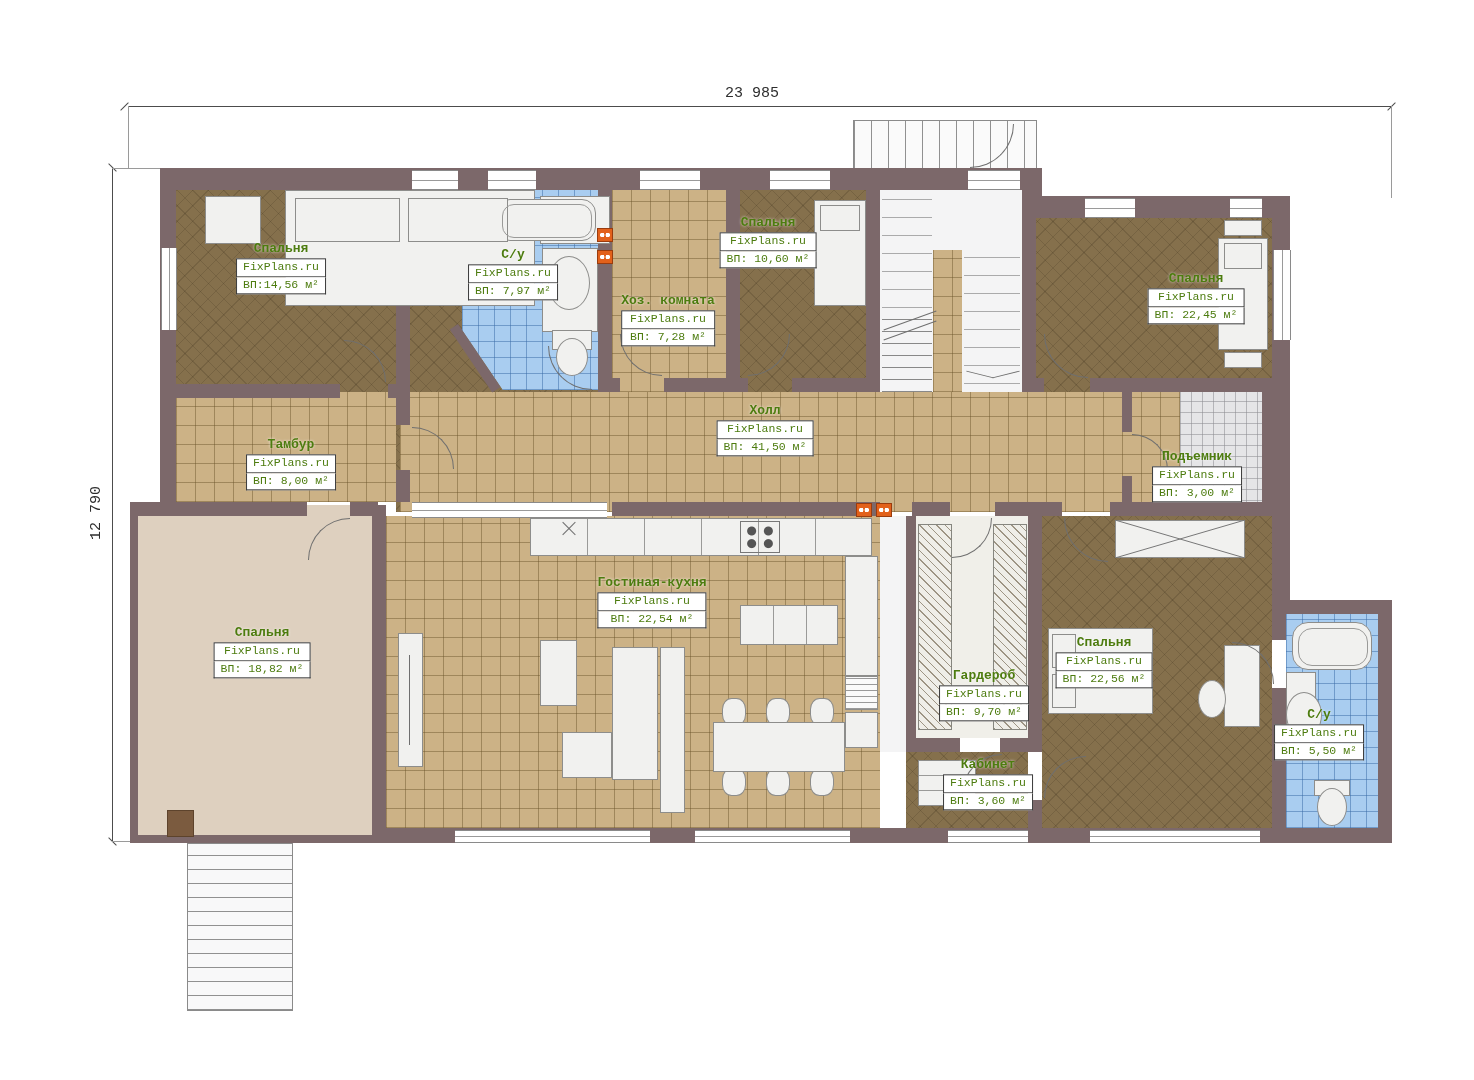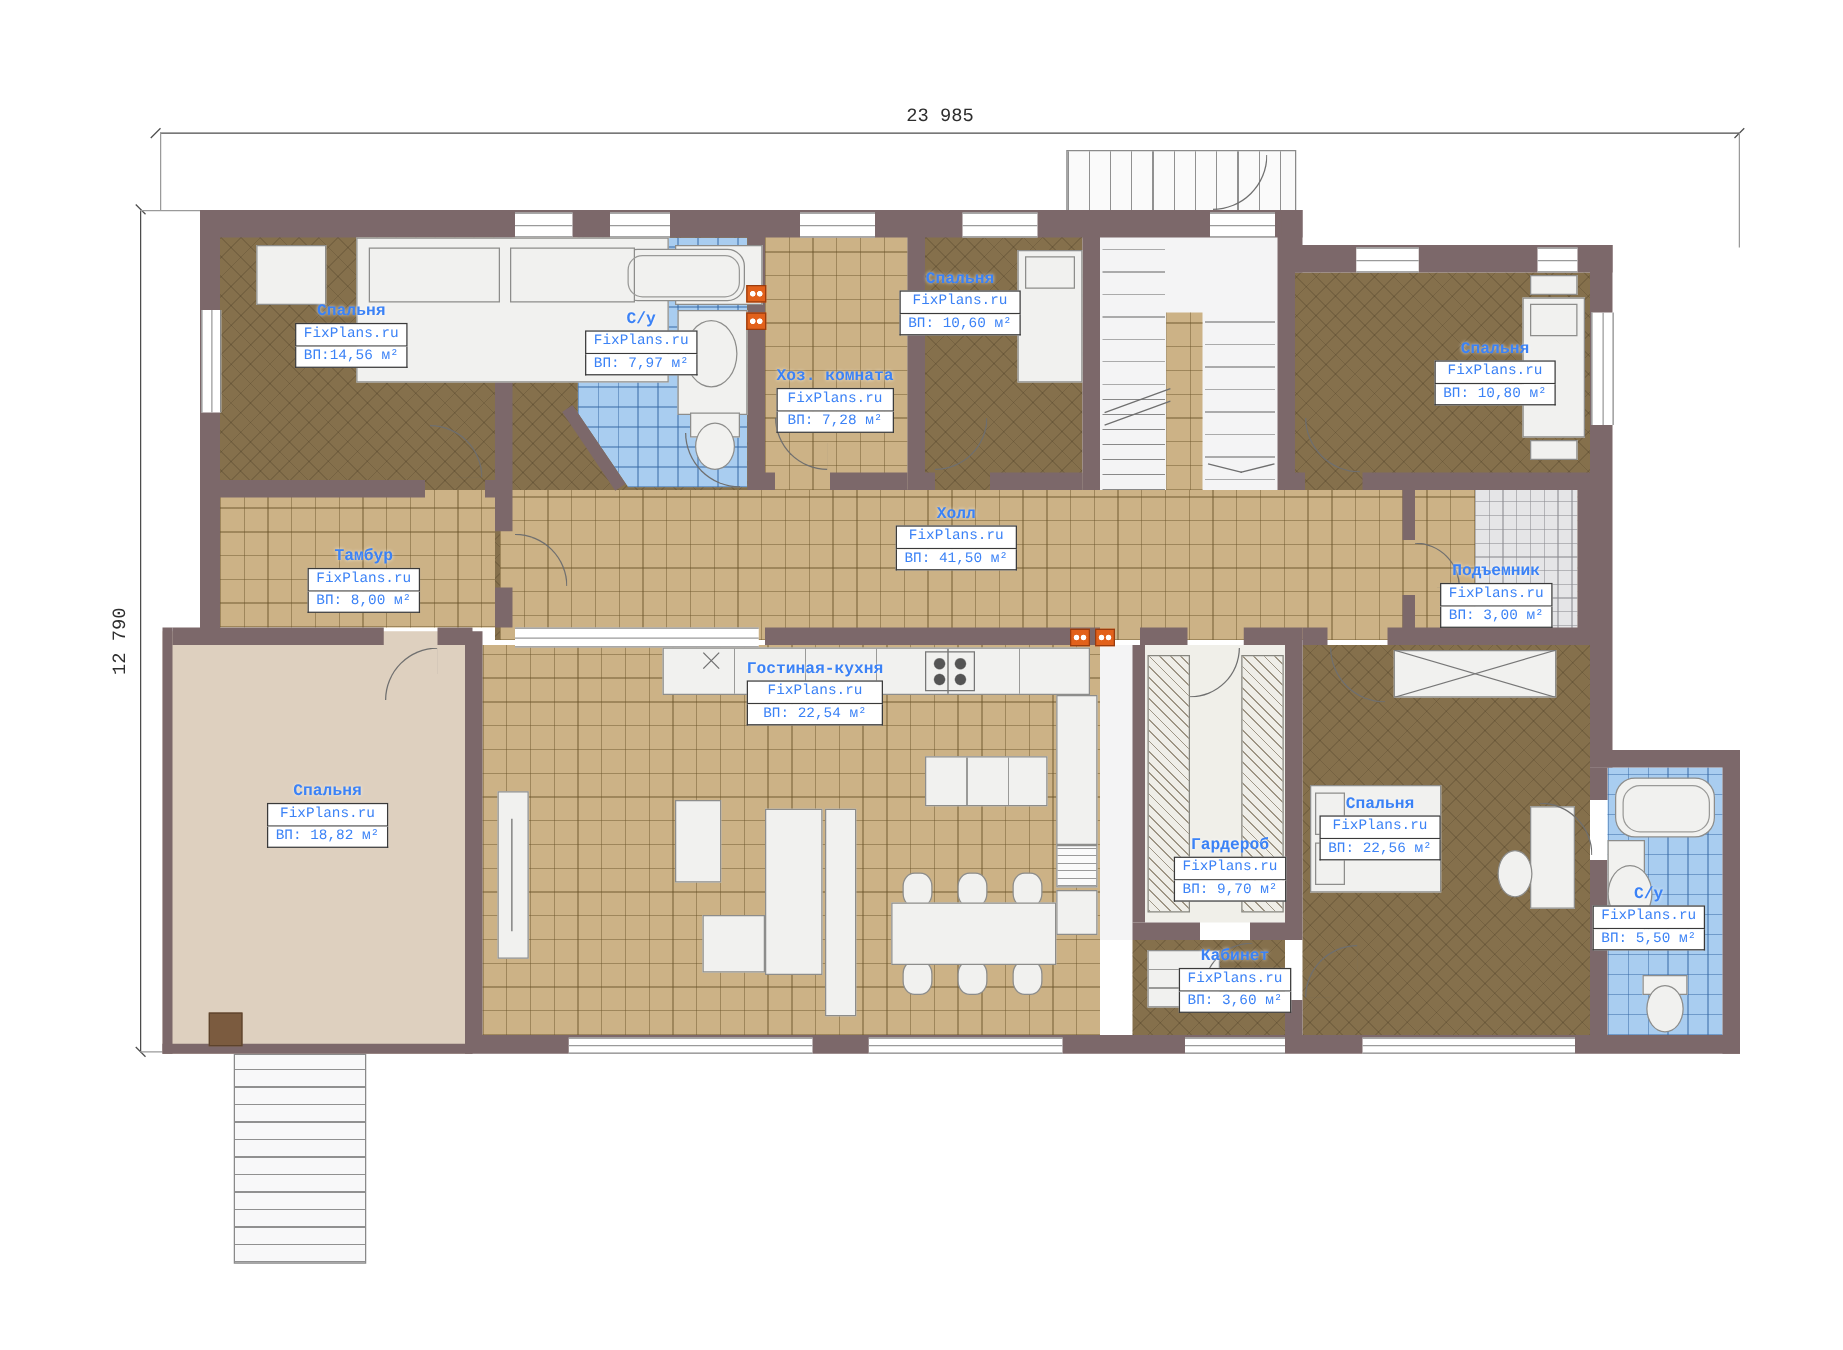--- a/index.html
+++ b/index.html
@@ -44,21 +44,21 @@
   .hatch{background-color:#efeee8;border:1px solid #86867f;box-sizing:border-box;
     background-image:repeating-linear-gradient(45deg,rgba(90,75,50,.55) 0 1px,transparent 1px 6px);}
   .stripes-v{background-color:#fafafa;border:1px solid #8d8d8b;box-sizing:border-box;
     background-image:repeating-linear-gradient(0deg,rgba(90,90,90,.6) 0 1px,transparent 1px 6px);}
   .steps-h{background-color:#f8f8f9;border:1px solid #8a8a8a;box-sizing:border-box;
     background-image:repeating-linear-gradient(0deg,rgba(100,100,100,.7) 0 1px,transparent 1px 14px);}
   .steps-v{background-color:#fafafa;border:1px solid #8a8a8a;box-sizing:border-box;
     background-image:repeating-linear-gradient(90deg,rgba(100,100,100,.7) 0 1px,transparent 1px 17px);}
   .steps-dash{background-image:repeating-linear-gradient(0deg,rgba(110,110,110,.55) 0 1px,transparent 1px 18px);}
   .line{background:#6f6f6f;}
-  .lbl{position:absolute;transform:translate(-50%,-50%);text-align:center;color:#3b82f6;z-index:9;}
+  .lbl{position:absolute;transform:translate(-50%,-50%);text-align:center;color:#4d7c0f;z-index:9;}
   .lbl .nm{font-weight:bold;font-size:13px;white-space:nowrap;margin-bottom:2px;
            text-shadow:0 0 3px rgba(255,255,255,.8);}
   .lbl .bx{background:#fff;border:1px solid #3a3a3a;font-size:11.5px;line-height:1.45;
            padding:0 6px;white-space:nowrap;}
   .lbl .bx2{border-top:none;}
   .dim{color:#2e2e2e;font-size:15px;}
   .dimline{background:#4c4c4c;}
   .extline{background:#9a9a9a;}
   .tick{background:#4c4c4c;transform:rotate(45deg);}
   .ell{border-radius:50%;}
@@ -281,21 +281,21 @@
     <div class="bx bx2">ВП: 7,28 м²</div>
   </div>
   <div class="lbl" style="left:768px;top:242px;">
     <div class="nm">Спальня</div>
     <div class="bx">FixPlans.ru</div>
     <div class="bx bx2">ВП: 10,60 м²</div>
   </div>
   <div class="lbl" style="left:1196px;top:298px;">
     <div class="nm">Спальня</div>
     <div class="bx">FixPlans.ru</div>
-    <div class="bx bx2">ВП: 10,80 м²</div>
+    <div class="bx bx2">ВП: 22,45 м²</div>
   </div>
   <div class="lbl" style="left:291px;top:464px;">
     <div class="nm">Тамбур</div>
     <div class="bx">FixPlans.ru</div>
     <div class="bx bx2">ВП: 8,00 м²</div>
   </div>
   <div class="lbl" style="left:765px;top:430px;">
     <div class="nm">Холл</div>
     <div class="bx">FixPlans.ru</div>
     <div class="bx bx2">ВП: 41,50 м²</div>
@@ -303,21 +303,21 @@
   <div class="lbl" style="left:1197px;top:476px;">
     <div class="nm">Подъемник</div>
     <div class="bx">FixPlans.ru</div>
     <div class="bx bx2">ВП: 3,00 м²</div>
   </div>
   <div class="lbl" style="left:262px;top:652px;">
     <div class="nm">Спальня</div>
     <div class="bx">FixPlans.ru</div>
     <div class="bx bx2">ВП: 18,82 м²</div>
   </div>
-  <div class="lbl" style="left:652px;top:554px;">
+  <div class="lbl" style="left:652px;top:602px;">
     <div class="nm">Гостиная-кухня</div>
     <div class="bx">FixPlans.ru</div>
     <div class="bx bx2">ВП: 22,54 м²</div>
   </div>
   <div class="lbl" style="left:984px;top:695px;">
     <div class="nm">Гардероб</div>
     <div class="bx">FixPlans.ru</div>
     <div class="bx bx2">ВП: 9,70 м²</div>
   </div>
   <div class="lbl" style="left:1104px;top:662px;">

